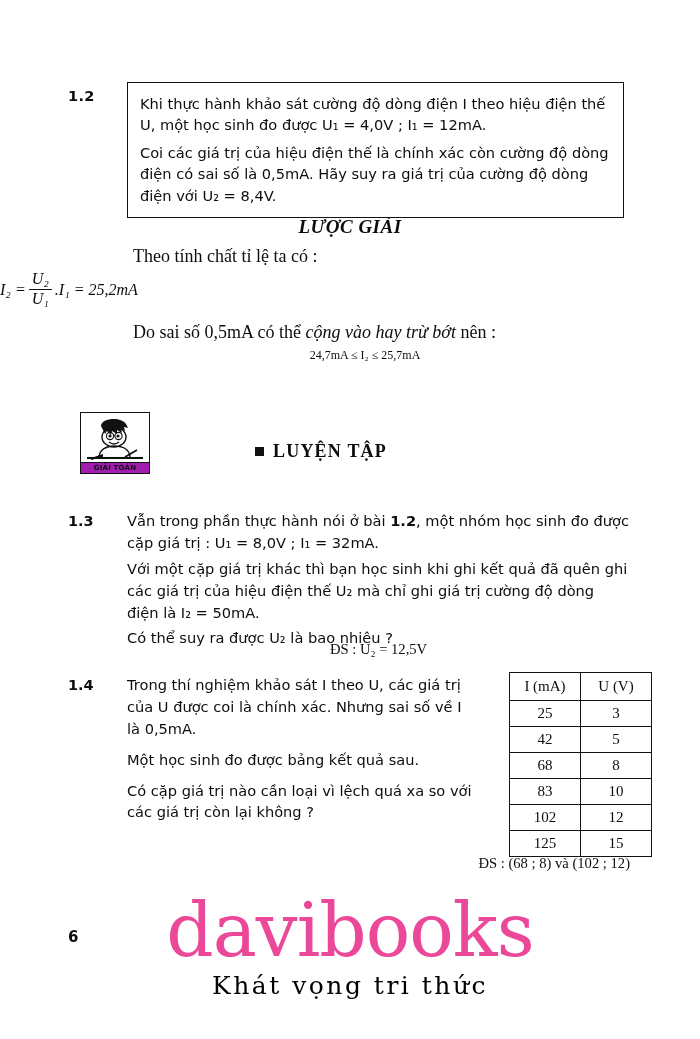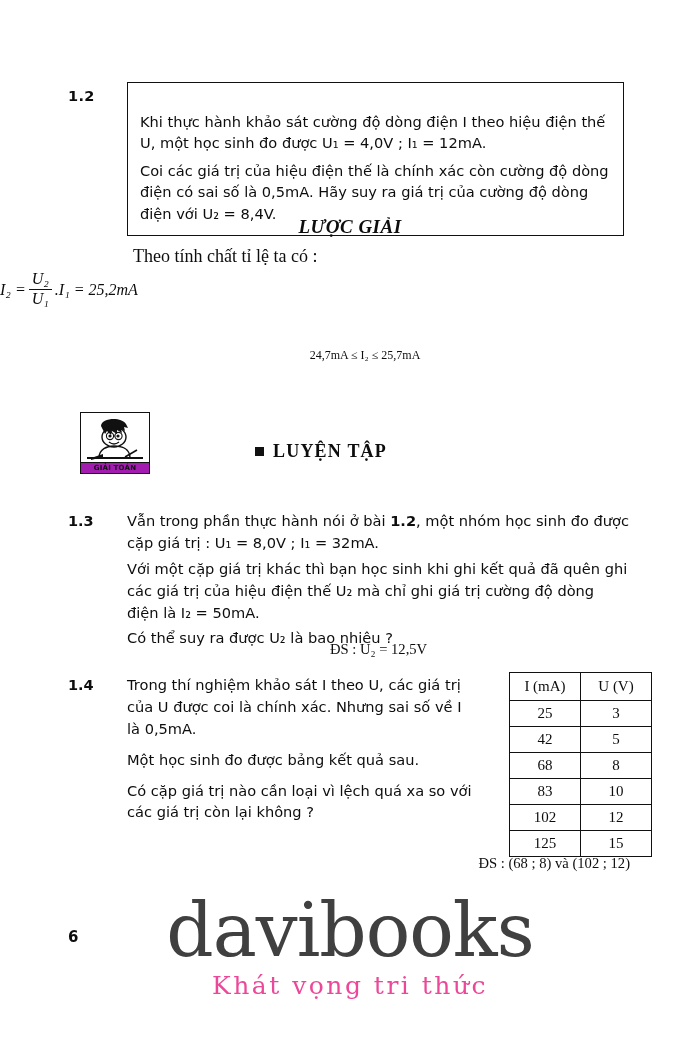--- a/index.html
+++ b/index.html
@@ -30,21 +30,21 @@
     font-size: 14.5px;
     letter-spacing: 0.3px;
   }
   .boxed {
     position: absolute;
     left: 127px;
     top: 82px;
     width: 497px;
     border: 1.4px solid #111;
     box-sizing: border-box;
-    padding: 28px 12px 11px 12px;
+    padding: 10px 12px 11px 12px;
   }
   .boxed p {
     margin: 0 0 7px 0;
     font-size: 14.6px;
     line-height: 1.45;
   }
   .boxed p:last-child { margin-bottom: 0; }
 
   
   .solution-title {
@@ -255,27 +255,27 @@
     text-align: center;
     color: #f0c9c6;
     pointer-events: none;
     user-select: none;
   }
   .watermark .wm-main {
     font-family: "DejaVu Serif", serif;
     font-size: 74px;
     line-height: 0.95;
     letter-spacing: -1px;
-    color: #404040;
+    color: #ec4899;
   }
   .watermark .wm-sub {
     font-family: "DejaVu Serif", serif;
     font-size: 25px;
     letter-spacing: 2.5px;
-    color: #ec4899;
+    color: #000000;
     margin-top: 6px;
   }
 </style>
 </head>
 <body>
 
 <div class="page">
 
   <div class="prob12-num">1.2</div>
   <div class="boxed">
@@ -288,20 +288,23 @@
 
   <div class="formula-wrap">
     <span>I₂ =</span>
     <span class="frac">
       <span class="num">U₂</span>
       <span class="den">U₁</span>
     </span>
     <span>.I₁ = 25,2mA</span>
   </div>
 
+  <div class="sol-line2">
+    <span>Do sai số 0,5mA có thể </span><span class="ital">cộng vào hay trừ bớt</span><span> nên :</span>
+  </div>
   <div class="sol-line3">24,7mA ≤ I₂ ≤ 25,7mA</div>
 
   <div class="mascot">
     <svg width="68" height="60" viewBox="0 0 68 60">
 
       <path d="M20 13 C20 5, 40 3, 45 11 L47 15 L43 14 L44 18 L40 16 L41 20 L36 17 L36 21 L31 18 L30 22 L26 18 L24 21 Z" fill="#111"></path>
 
       <ellipse cx="33" cy="24" rx="12" ry="10" fill="none" stroke="#111" stroke-width="1.4"></ellipse>
 
       <circle cx="29" cy="23" r="1.6" fill="#111"></circle>

